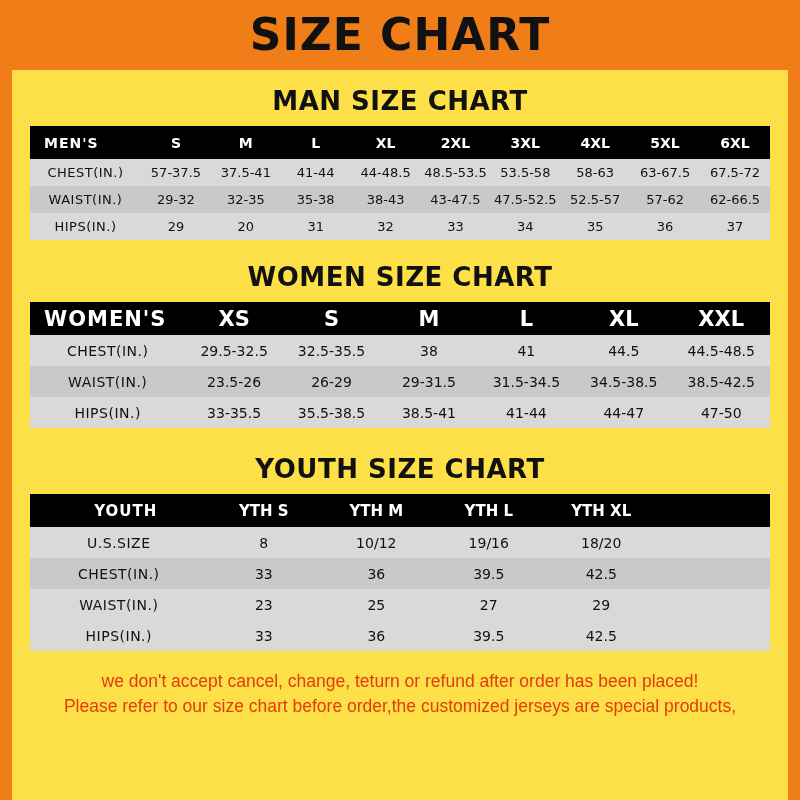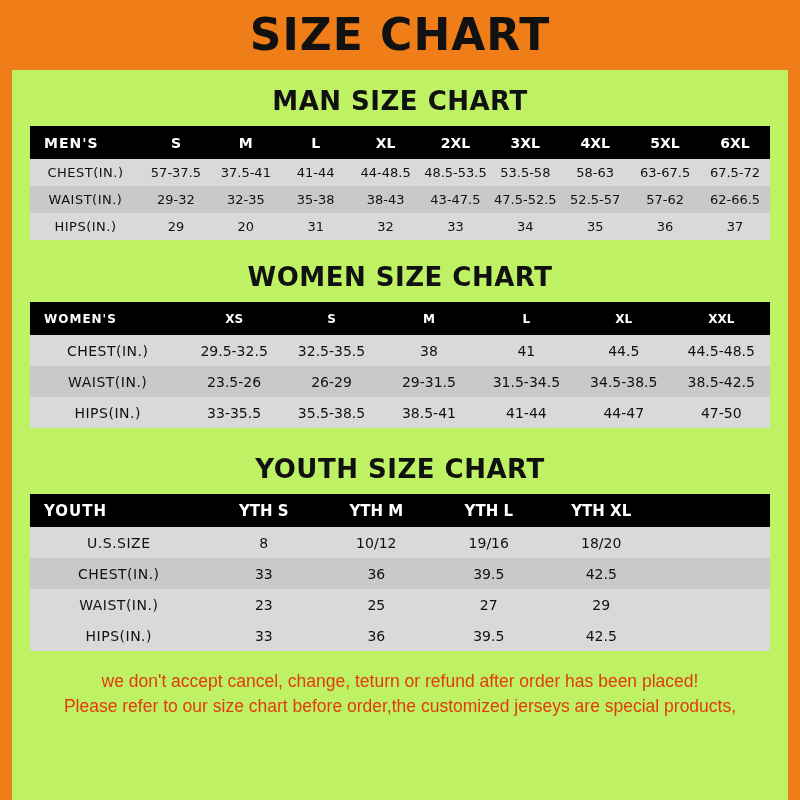--- a/index.html
+++ b/index.html
@@ -11,21 +11,21 @@
     height: 800px;
     background: #ffffff;
     font-family: "Liberation Sans", sans-serif;
     overflow: hidden;
   }
   .page {
     position: relative;
     width: 800px;
     height: 800px;
     box-sizing: border-box;
-    background: #bef264;
+    background: #fde047;
     border-left: 12px solid #ef7d18;
     border-right: 12px solid #ef7d18;
   }
   .header-band {
     height: 70px;
     background: #ef7d18;
     display: flex;
     align-items: center;
     justify-content: center;
     margin: 0 -12px;
@@ -97,22 +97,22 @@
   tbody tr.shade-a { background: #d9d9d9; }
   tbody tr.shade-b { background: #c9c9c9; }
   tbody tr.shade-c { background: #d9d9d9; }
 
   
   .men-table col.c0 { width: 15%; }
   .women-table col.c0 { width: 21%; }
   .youth-table col.c0 { width: 24%; }
 
   .men-table thead th { font-size: 14px; }
-  .women-table thead th { font-size: 12px; }
-  .youth-table thead th { font-size: 15px; }
+  .women-table thead th { font-size: 21px; }
+  .youth-table thead th { font-size: 15px; text-align: center; }
   .men-table tbody td { font-size: 13px; }
   .women-table tbody td { font-size: 14px; }
   .youth-table tbody td { font-size: 14px; }
   .men-table th, .men-table td { height: 25px; }
   .women-table tbody td { height: 31px; }
   .women-table thead th { height: 38px; }
   .youth-table tbody td { height: 31px; text-align: center; }
   .youth-table thead th { height: 38px; }
 
   .notice {

